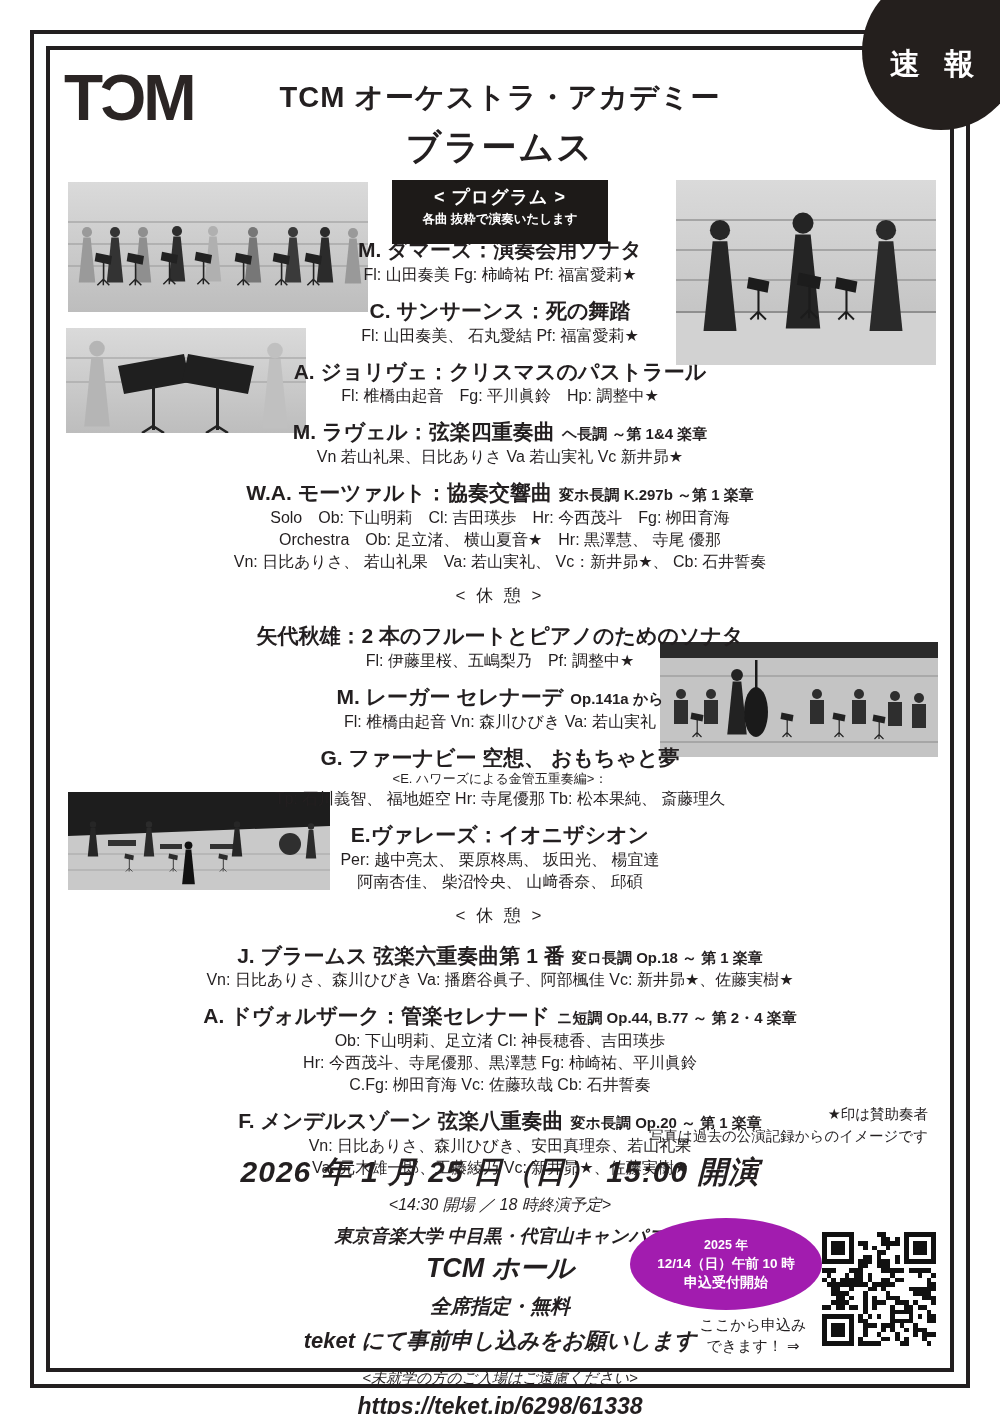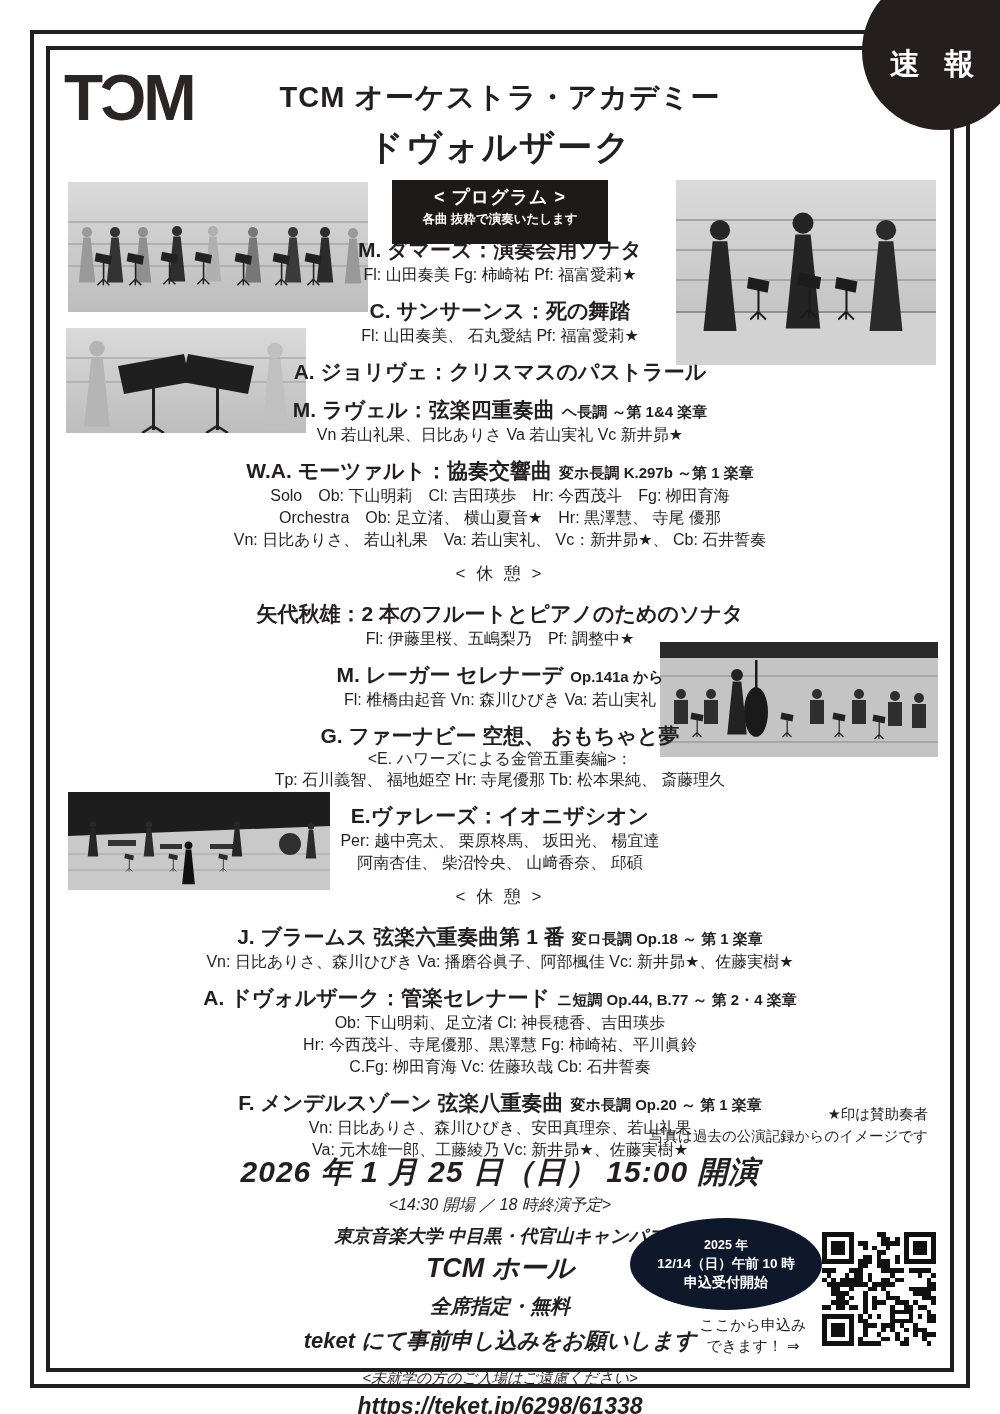--- a/index.html
+++ b/index.html
@@ -43,39 +43,39 @@
   #photo2{left:66px;top:328px;width:240px;height:105px;}
   #photo3{left:676px;top:180px;width:260px;height:185px;}
   #photo4{left:660px;top:642px;width:278px;height:115px;}
   #photo5{left:68px;top:792px;width:262px;height:98px;}
 
   .program-wrap{position:absolute;left:100px;right:100px;top:236px;text-align:center;z-index:1;}
   .piece{margin-bottom:11px;}
   .pt{line-height:1.32;}
   .ptt{font-size:21px;font-weight:700;}
   .pts{font-size:15px;font-weight:700;margin-left:7px;}
-  .pn{font-size:16px;line-height:1.25;}
+  .pn{font-size:13px;line-height:1.25;}
   .cast{font-size:16px;line-height:1.38;white-space:pre-wrap;}
   .intermission{font-size:17px;letter-spacing:3px;margin:7px 0 15px;}
 
   .notes{position:absolute;right:72px;top:1104px;text-align:right;font-size:14.5px;line-height:1.5;z-index:1;}
 
   .footer{position:absolute;left:0;right:0;top:1152px;text-align:center;z-index:1;font-style:italic;}
   .f-date{font-size:30px;font-weight:700;letter-spacing:1px;}
   .f-doors{font-size:16px;margin-top:2px;}
   .f-campus{font-size:18px;font-weight:700;margin-top:8px;}
   .f-hall{font-size:27px;font-weight:700;margin-top:2px;}
   .f-adm{font-size:20px;font-weight:700;margin-top:7px;}
   .f-apply{font-size:22px;font-weight:700;margin-top:6px;}
   .f-pre{font-size:15px;margin-top:13px;}
   .f-url{display:block;font-size:23px;font-weight:700;margin-top:5px;color:#231f20;text-decoration:none;}
 
   .oval{
     position:absolute;left:630px;top:1218px;width:192px;height:92px;
-    background:#0f172a;border-radius:50%;color:#fff;text-align:center;
+    background:#a21caf;border-radius:50%;color:#fff;text-align:center;
     display:flex;flex-direction:column;justify-content:center;z-index:2;
   }
   .o1{font-size:12.5px;font-weight:700;}
   .o2{font-size:13.5px;font-weight:700;margin-top:1px;}
   .o3{font-size:14px;font-weight:700;margin-top:1px;}
 
   .qr-caption{position:absolute;left:688px;top:1314px;width:130px;text-align:center;font-size:15px;line-height:1.4;z-index:2;}
   .qr{position:absolute;left:822px;top:1232px;width:114px;height:114px;background:#fff;z-index:2;}
   .qr svg{display:block;width:100%;height:100%;}
   .hiddefs{position:absolute;width:0;height:0;overflow:hidden;}
@@ -107,21 +107,21 @@
   <div class="frame inner"></div>
 
   <div class="soku">
     <span>速 報</span>
   </div>
 
   <div class="logo">TƆM</div>
 
   <div class="header">
     <div class="t1">TCM オーケストラ・アカデミー</div>
-    <div class="t2">ドヴォルザーク</div>
+    <div class="t2">ブラームス</div>
   </div>
 
   <div class="program-box">
     <div class="pb1">&lt; プログラム &gt;</div>
     <div class="pb2">各曲 抜粋で演奏いたします</div>
   </div>
 
   <div class="photo" id="photo1">
     <svg viewBox="0 0 300 130" preserveAspectRatio="none">
       <rect width="300" height="130" fill="url(#gbg)"></rect>
@@ -263,20 +263,21 @@
       </div>
 
     <div class="cast">Fl: 山田奏美、 石丸愛結 Pf: 福富愛莉★</div>
       </div>
 
     <div class="piece">
       <div class="pt">
         <span class="ptt">A. ジョリヴェ：クリスマスのパストラール</span>
       </div>
 
+    <div class="cast">Fl: 椎橋由起音　Fg: 平川眞鈴　Hp: 調整中★</div>
       </div>
 
     <div class="piece">
       <div class="pt">
         <span class="ptt">M. ラヴェル：弦楽四重奏曲</span><span class="pts">ヘ長調 ～第 1&amp;4 楽章</span>
       </div>
 
     <div class="cast">Vn 若山礼果、日比ありさ Va 若山実礼 Vc 新井昴★</div>
       </div>
 

